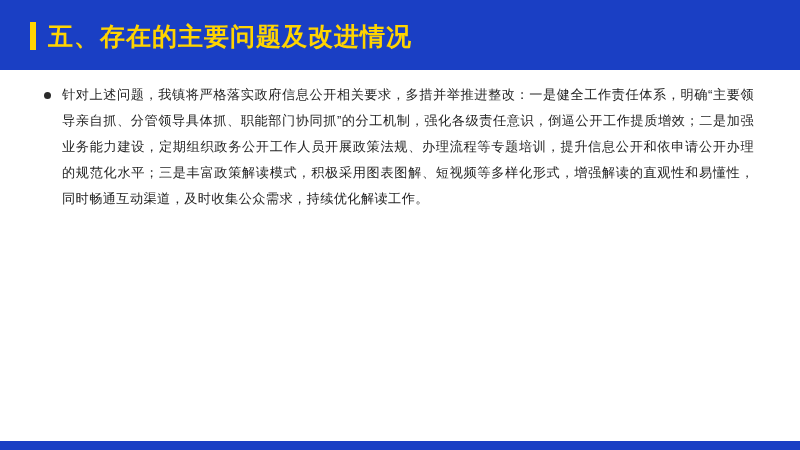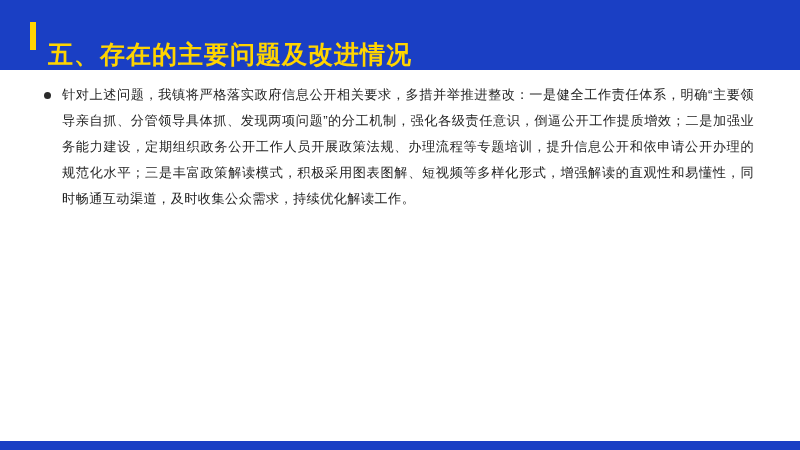--- a/index.html
+++ b/index.html
@@ -39,21 +39,20 @@
   .header-title {
     position: absolute;
     top: 20px;
     left: 48px;
     color: #ffd400;
     font-size: 25px;
     font-weight: bold;
     letter-spacing: 1px;
     line-height: 32px;
     white-space: nowrap;
-    margin-top: 18px;
   }
   .content {
     position: absolute;
     top: 82px;
     left: 0;
     width: 800px;
     padding: 0 46px 0 40px;
     box-sizing: border-box;
   }
   .bullet-row {
@@ -97,20 +96,20 @@
   <div class="header-band">
     <div class="header-accent"></div>
     <div class="header-title">五、存在的主要问题及改进情况</div>
   </div>
 
   <div class="content">
 
 
     <div class="bullet-row">
       <span class="bullet-dot"></span>
-      <span class="bullet-text">针对上述问题，我镇将严格落实政府信息公开相关要求，多措并举推进整改：一是健全工作责任体系，明确“主要领导亲自抓、分管领导具体抓、发现两项问题”的分工机制，强化各级责任意识，倒逼公开工作提质增效；二是加强业务能力建设，定期组织政务公开工作人员开展政策法规、办理流程等专题培训，提升信息公开和依申请公开办理的规范化水平；三是丰富政策解读模式，积极采用图表图解、短视频等多样化形式，增强解读的直观性和易懂性，同时畅通互动渠道，及时收集公众需求，持续优化解读工作。</span>
+      <span class="bullet-text">针对上述问题，我镇将严格落实政府信息公开相关要求，多措并举推进整改：一是健全工作责任体系，明确“主要领导亲自抓、分管领导具体抓、职能部门协同抓”的分工机制，强化各级责任意识，倒逼公开工作提质增效；二是加强业务能力建设，定期组织政务公开工作人员开展政策法规、办理流程等专题培训，提升信息公开和依申请公开办理的规范化水平；三是丰富政策解读模式，积极采用图表图解、短视频等多样化形式，增强解读的直观性和易懂性，同时畅通互动渠道，及时收集公众需求，持续优化解读工作。</span>
     </div>
 
   </div>
 
   <div class="footer-line"></div>
 
 </div>
 
 </body></html>

